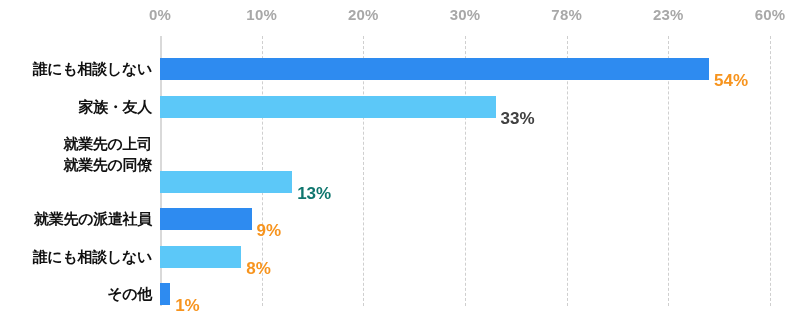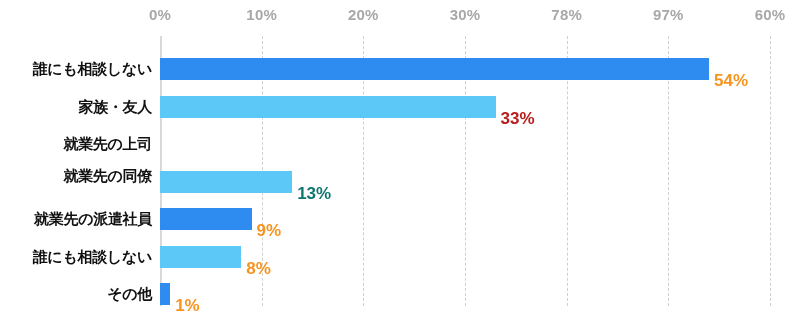--- a/index.html
+++ b/index.html
@@ -114,29 +114,29 @@
 <body>
 
 <div id="chart-root">
 
   <div class="axis-top">
     <span class="tick-label" style="left: 160px;">0%</span>
     <span class="tick-label" style="left: 261.667px;">10%</span>
     <span class="tick-label" style="left: 363.333px;">20%</span>
     <span class="tick-label" style="left: 465px;">30%</span>
     <span class="tick-label" style="left: 566.667px;">78%</span>
-    <span class="tick-label" style="left: 668.333px;">97%</span>
+    <span class="tick-label" style="left: 668.333px;">23%</span>
     <span class="tick-label" style="left: 770px;">60%</span>
   </div>
 
   <div class="cat-labels">
     <span class="cat-label" style="top: 22px;">誰にも相談しない</span>
     <span class="cat-label" style="top: 59.5px;">家族・友人</span>
     <span class="cat-label" style="top: 97px;">就業先の上司</span>
-    <span class="cat-label" style="top: 129px; font-family: Liberation Serif, serif;">就業先の同僚</span>
+    <span class="cat-label" style="top: 118px; font-family: Liberation Serif, serif;">就業先の同僚</span>
     <span class="cat-label" style="top: 209.5px;">誰にも相談しない</span>
     <span class="cat-label" style="top: 172px;">就業先の派遣社員</span>
     <span class="cat-label" style="top: 247px;">その他</span>
   </div>
 
   <div class="plot">
     <div class="gridline" style="left: 0px;"></div>
     <div class="gridline" style="left: 101.667px;"></div>
     <div class="gridline" style="left: 203.333px;"></div>
     <div class="gridline" style="left: 305px;"></div>
@@ -144,21 +144,21 @@
     <div class="gridline" style="left: 508.333px;"></div>
     <div class="gridline" style="left: 610px;"></div>
     <div class="axis-line"></div>
 
     <div class="bar-row" style="top: 22px; width: 610px;">
       <div class="bar" style="width: 549px; background: rgb(46, 139, 240);"></div>
       <span class="bar-value" style="left: 549px; color: rgb(247, 148, 30);">54%</span>
     </div>
     <div class="bar-row" style="top: 59.5px; width: 610px;">
       <div class="bar" style="width: 335.5px; background: rgb(92, 200, 248);"></div>
-      <span class="bar-value" style="left: 335.5px; color: #b91c1c;">33%</span>
+      <span class="bar-value" style="left: 335.5px; color: #404040;">33%</span>
     </div>
     <div class="bar-row" style="top: 134.5px; width: 610px;">
       <div class="bar" style="width: 132.167px; background: rgb(92, 200, 248);"></div>
       <span class="bar-value" style="left: 132.167px; color: #0f766e;">13%</span>
     </div>
     <div class="bar-row" style="top: 172px; width: 610px;">
       <div class="bar" style="width: 91.5px; background: rgb(46, 139, 240);"></div>
       <span class="bar-value" style="left: 91.5px; color: rgb(247, 148, 30);">9%</span>
     </div>
     <div class="bar-row" style="top: 209.5px; width: 610px;">

